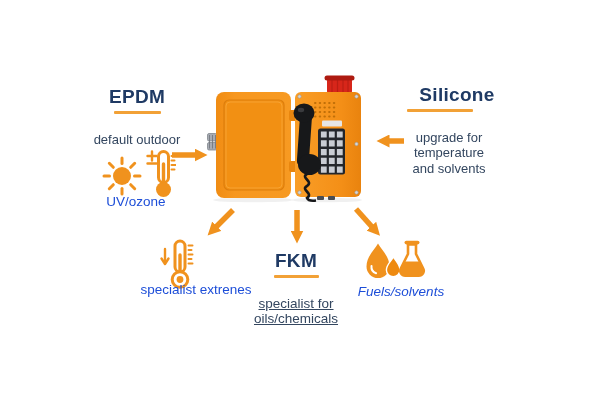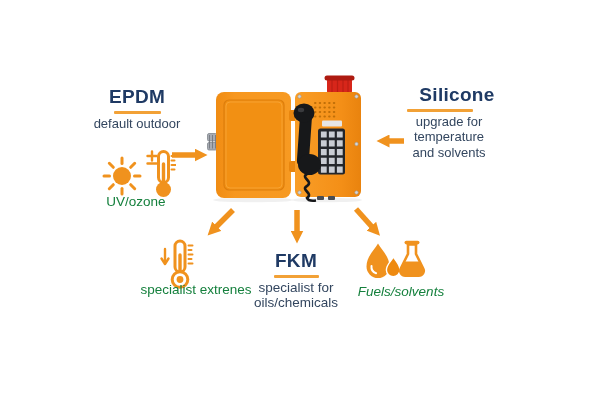--- a/index.html
+++ b/index.html
@@ -11,24 +11,24 @@
   .node{text-align:center;}
   .node.left-align{text-align:left;}
   .title{
     font-size:19px;font-weight:bold;color:#1F3A64;letter-spacing:.3px;line-height:1.05;
   }
   .underline{
     height:3px;background:#F2A136;border-radius:1px;margin:4px auto 0 auto;
   }
   .left-align .underline{margin-left:0;}
   .subtitle{
-    font-size:13px;color:#33465F;line-height:15.5px;margin-top:2px;
+    font-size:13px;color:#33465F;line-height:15.5px;margin-top:18px;
   }
   .iconlabel{
-    font-size:13.5px;color:#15803d;text-align:center;
+    font-size:13.5px;color:#1d4ed8;text-align:center;
   }
   svg{display:block;}
   .arr{stroke:#F0921E;stroke-width:5.5;fill:none;}
 </style>
 </head>
 <body>
 
 <div id="canvas">
 
   <div class="abs node" style="left:84px;top:87px;width:106px;">
@@ -193,21 +193,21 @@
       <line x1="30.5" y1="22" x2="33.5" y2="22"></line>
       <line x1="30.5" y1="26.5" x2="34.5" y2="26.5"></line>
     </g>
   </svg>
 
   <div class="abs iconlabel" style="left:126px;top:282px;width:140px;">specialist extrenes</div>
 
   <div class="abs node" style="left:251px;top:251px;width:90px;">
     <div class="title">FKM</div>
     <div class="underline" style="width:45px;"></div>
-    <div class="subtitle" style="font-size:13.5px;">specialist for oils/chemicals</div>
+    <div class="subtitle" style="font-size:13.5px;text-decoration:underline;">specialist for oils/chemicals</div>
   </div>
 
   <svg class="abs" style="left:366px;top:240px;" width="62" height="44" viewBox="0 0 62 44">
     <g>
       <path d="M12 3.5 C16.5 11 23.5 17 23.5 26.5 a11.5 11.5 0 0 1 -23 0 C0.5 17 7.5 11 12 3.5 Z" fill="#F0921E"></path>
       <path d="M5.5 26 a6.8 6.8 0 0 0 4.6 7.2" stroke="#ffffff" stroke-width="2" stroke-linecap="round" fill="none"></path>
       <path d="M27.5 17 C30 21.5 34 24.5 34 30 a6.8 6.8 0 0 1 -13.6 0 C20.4 24.5 25 21.5 27.5 17 Z" fill="#EE8A10" stroke="#ffffff" stroke-width="1.4"></path>
     </g>
     <g>
       <path d="M42 4.4 V14 L34.8 28.5 a5 5 0 0 0 4.4 7.3 h13.6 a5 5 0 0 0 4.4 -7.3 L50 14 V4.4 Z" fill="#ffffff" stroke="#F0921E" stroke-width="2.6" stroke-linejoin="round"></path>

